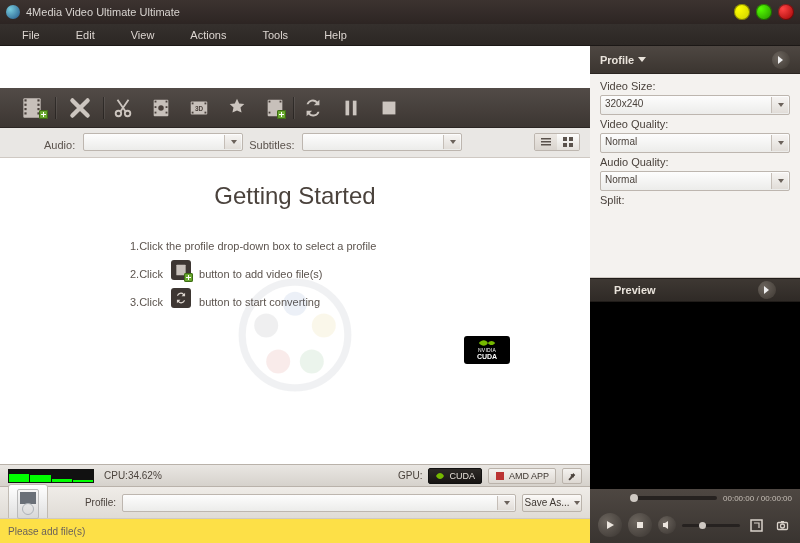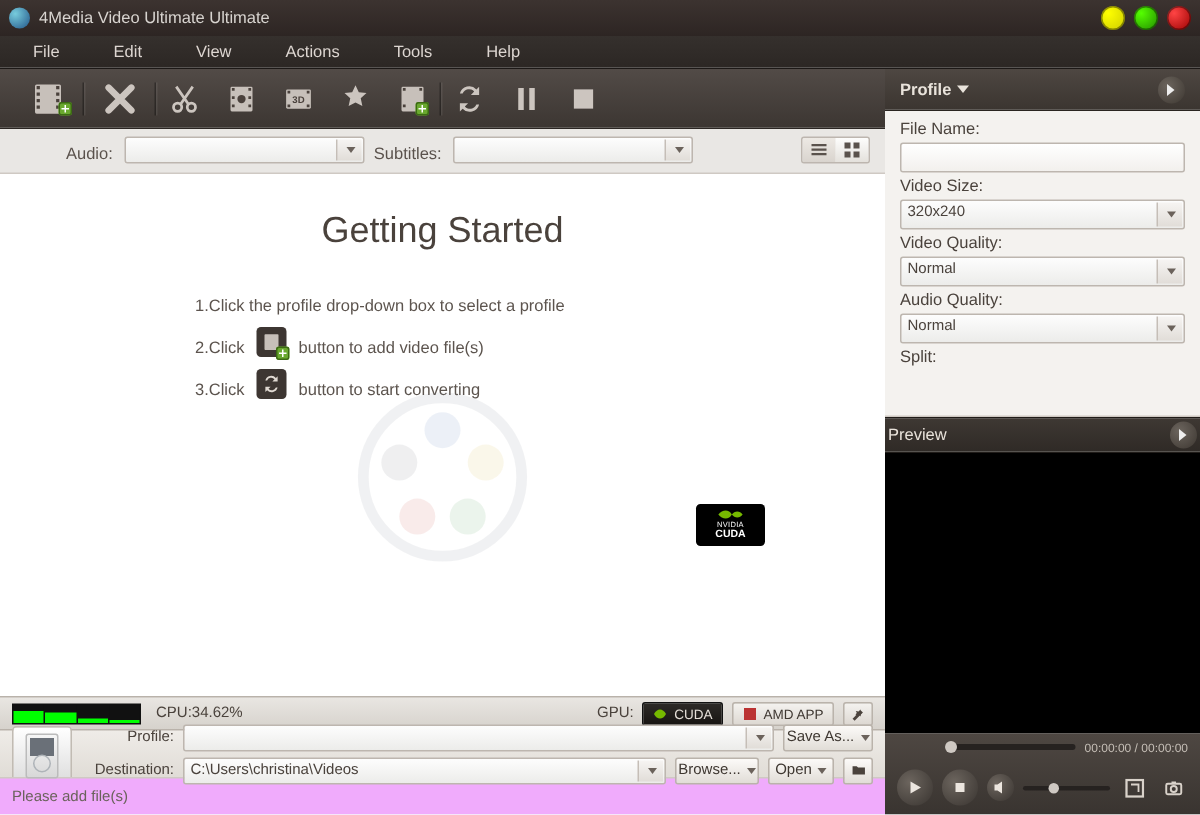--- a/index.html
+++ b/index.html
@@ -24,21 +24,21 @@
   
   .menubar {
     height: 22px; display: flex; align-items: center;
     background: linear-gradient(#35302d, #2c2724); color: #ddd6d1; font-size: 11px;
     padding: 0 4px; border-bottom: 1px solid #1c1816;
   }
   .menubar .menu-item { padding: 0 18px; cursor: default; text-align: right; }
 
   
   .main { flex: 1; display: flex; min-height: 0; }
-  .left  { flex: 1; min-width: 0; display: flex; flex-direction: column; background: #f0efed; }
+  .left  { flex: 1; min-width: 0; display: flex; flex-direction: column; background: #f0efed; margin-top: 42px; }
   .right { width: 210px; display: flex; flex-direction: column; background: #f0efed; }
 
   
   .toolbar {
     height: 40px; display: flex; align-items: center; padding: 0 10px;
     background: linear-gradient(#524b47, #3c3632); border-bottom: 1px solid #2b2623;
     gap: 4px;
   }
   .tool { position: relative; width: 34px; height: 30px; display: flex;
     align-items: center; justify-content: center; color: #d9d3cc; }
@@ -147,21 +147,21 @@
   .btn { height:18px; padding:0 6px; font-size:10px; color:#3e3731;
     background:linear-gradient(#fcfaf8,#e1ddd7); border:1px solid #bab3ab;
     border-radius:2px; display:flex; align-items:center; justify-content:center; cursor:default;
     white-space:nowrap; position:relative; }
   .btn .arrow { margin-left:4px; width:0;height:0;border-left:3px solid transparent;
     border-right:3px solid transparent; border-top:4px solid #6b625b;}
   .btn.icon-only { width:20px; padding:0;}
   .btn.icon-only svg{width:11px;height:11px;fill:#4a423c;}
 
   
-  .hintbar { height:18px; background:#f0abfc; border-top:1px solid #cfc9c3;
+  .hintbar { height:18px; background:#fde047; border-top:1px solid #cfc9c3;
     font-size:10px; color:#6a625b; display:flex; align-items:center; padding:12px 8px;}
 
   
   
   .r-header { height:28px; display:flex; align-items:center; padding:0 10px;
     background:linear-gradient(#4e4742,#3b3530); color:#e9e3db; font-size:11px;
     border-bottom:1px solid #2a2521; }
   .r-header .title { font-weight:700; }
   .r-header .arrow { width:0;height:0;border-left:4px solid transparent;
     border-right:4px solid transparent; border-top:5px solid #e9e3db; margin-left:4px;}
@@ -171,23 +171,23 @@
   .r-header .goto svg{ width:10px;height:10px; fill:#eee;}
 
   .r-props { flex:0 0 auto; background:#f4f2ef; padding:6px 10px 4px 10px;
     font-size:11px; color:#4a423c; display:flex; flex-direction:column; gap:3px;
     border-bottom:1px solid #cfc9c3; height:204px; }
   .r-props .field { display:flex; flex-direction:column; gap:3px; }
   .r-props .combo{ height:20px; }
   .r-input { height:20px; background:linear-gradient(#fff,#f2f0ed);
     border:1px solid #bdb6af; border-radius:2px; }
 
-  .r-preview-header { height:24px; display:flex; align-items:center; padding:0 2px;
+  .r-preview-header { height:24px; display:flex; align-items:center; padding:0 24px;
     background:linear-gradient(#3e3833,#2f2a26); color:#e9e3db; font-size:11px;
-    font-weight:400; border-top:1px solid #201c19; border-bottom:1px solid #201c19; }
+    font-weight:700; border-top:1px solid #201c19; border-bottom:1px solid #201c19; }
   .r-preview-header .goto { margin-left:auto; width:18px; height:18px; border-radius:50%;
     background:radial-gradient(circle at 35% 35%, #6c655e, #3d3731);
     display:flex; align-items:center; justify-content:center;}
   .r-preview-header .goto svg{ width:10px;height:10px; fill:#eee;}
 
   .r-preview-area { flex:1; background:#000; }
 
   .r-preview-controls { height:54px; background:linear-gradient(#4e4742,#393430);
     display:flex; flex-direction:column; }
   .timeline { height:18px; display:flex; align-items:center; padding:0 8px; gap:6px;
@@ -453,40 +453,20 @@
           <div class="bp-row">
             <label>Profile:</label>
             <div class="combo" style="flex:1">
               <span class="arrow"></span>
             </div>
             <div class="btn" style="width:60px">
               <span>Save As...</span>
                 <span class="arrow"></span>
             </div>
           </div>
-          <div class="bp-row">
-            <label>Destination:</label>
-            <div class="combo" style="flex:1">
-              <span class="txt">C:\Users\christina\Videos</span>
-              <span class="arrow"></span>
-            </div>
-            <div class="btn" style="width:56px">
-              <span>Browse...</span>
-                <span class="arrow"></span>
-            </div>
-            <div class="btn" style="width:44px">
-              <span>Open</span>
-                <span class="arrow"></span>
-            </div>
-            <div class="btn icon-only">
-              <svg viewBox="0 0 24 24">
-                  <path d="M3 6h6l2 2h10v10H3z"></path>
-                </svg>
-            </div>
-          </div>
         </div>
       </div>
 
       <div class="hintbar">
         <span>Please add file(s)</span>
       </div>
 
     </div>
 
     <div class="right">
@@ -496,24 +476,20 @@
         <span class="arrow"></span>
         <span class="goto">
           <svg viewBox="0 0 10 10">
               <path d="M2 1l5 4-5 4z"></path>
             </svg>
         </span>
       </div>
 
       <div class="r-props">
         <div class="field">
-          <span>File Name:</span>
-          <div class="r-input"></div>
-        </div>
-        <div class="field">
           <span>Video Size:</span>
           <div class="combo">
             <span class="txt">320x240</span>
             <span class="arrow"></span>
           </div>
         </div>
         <div class="field">
           <span>Video Quality:</span>
           <div class="combo">
             <span class="txt">Normal</span>

